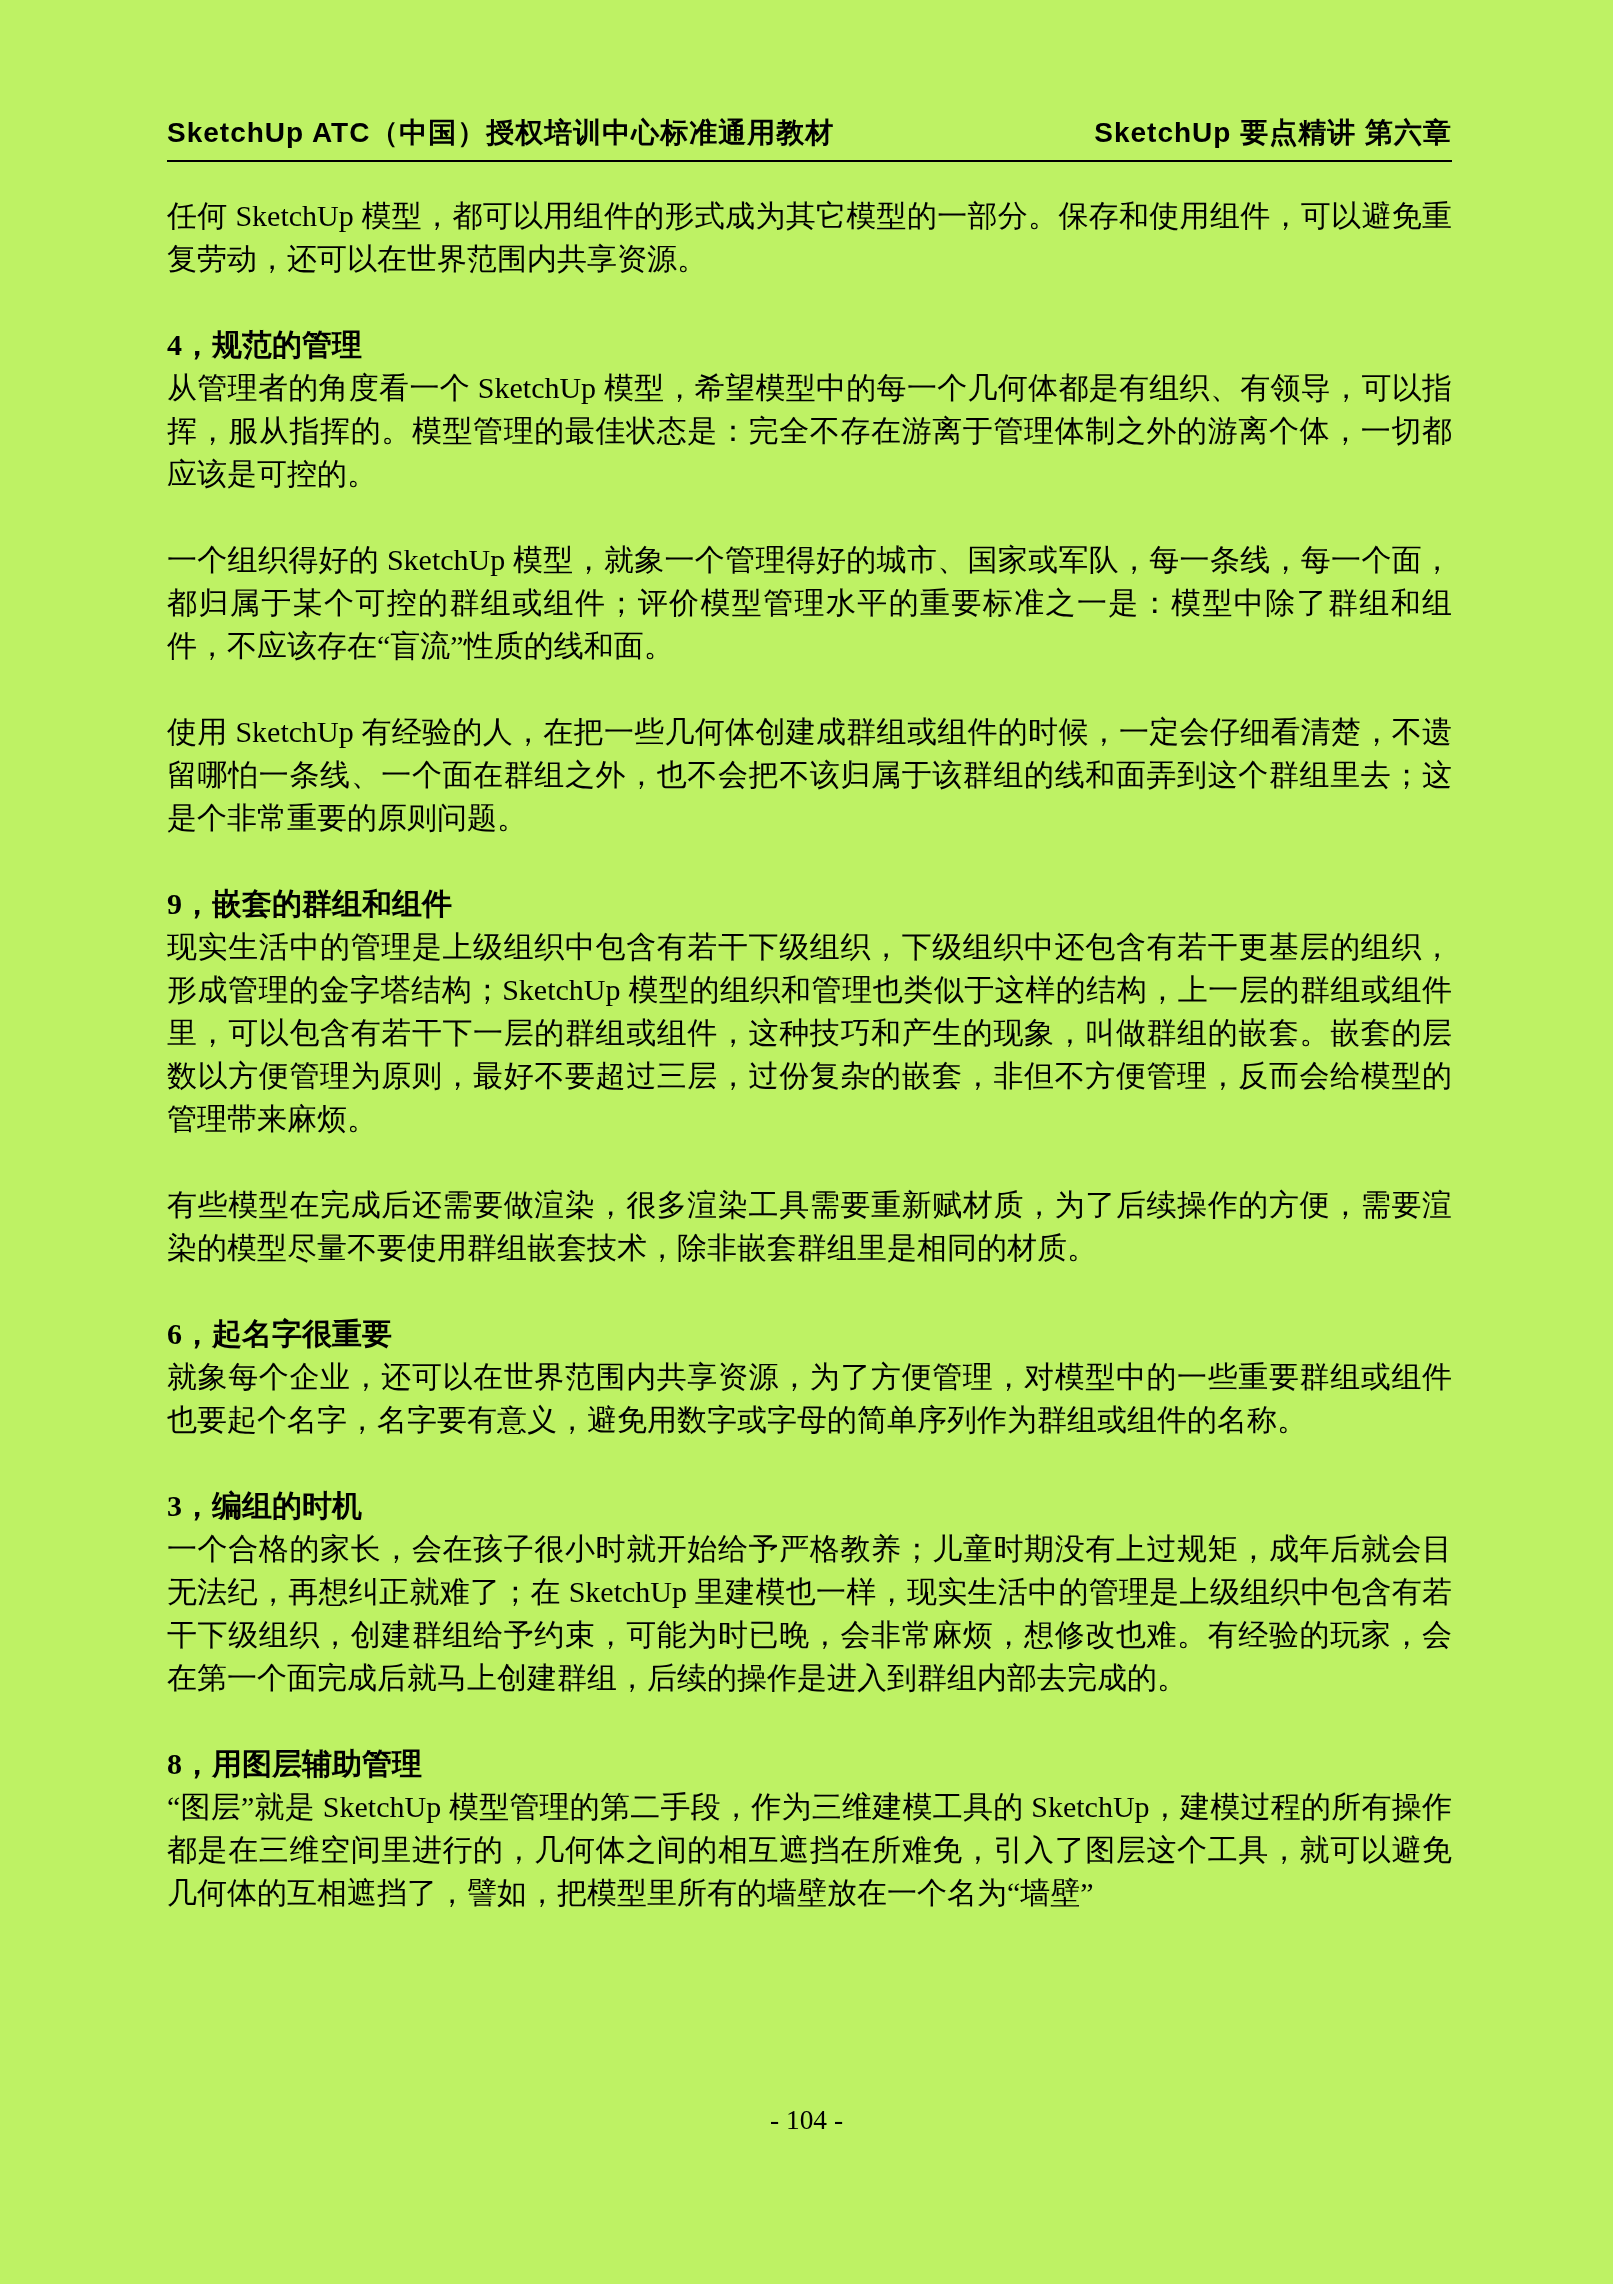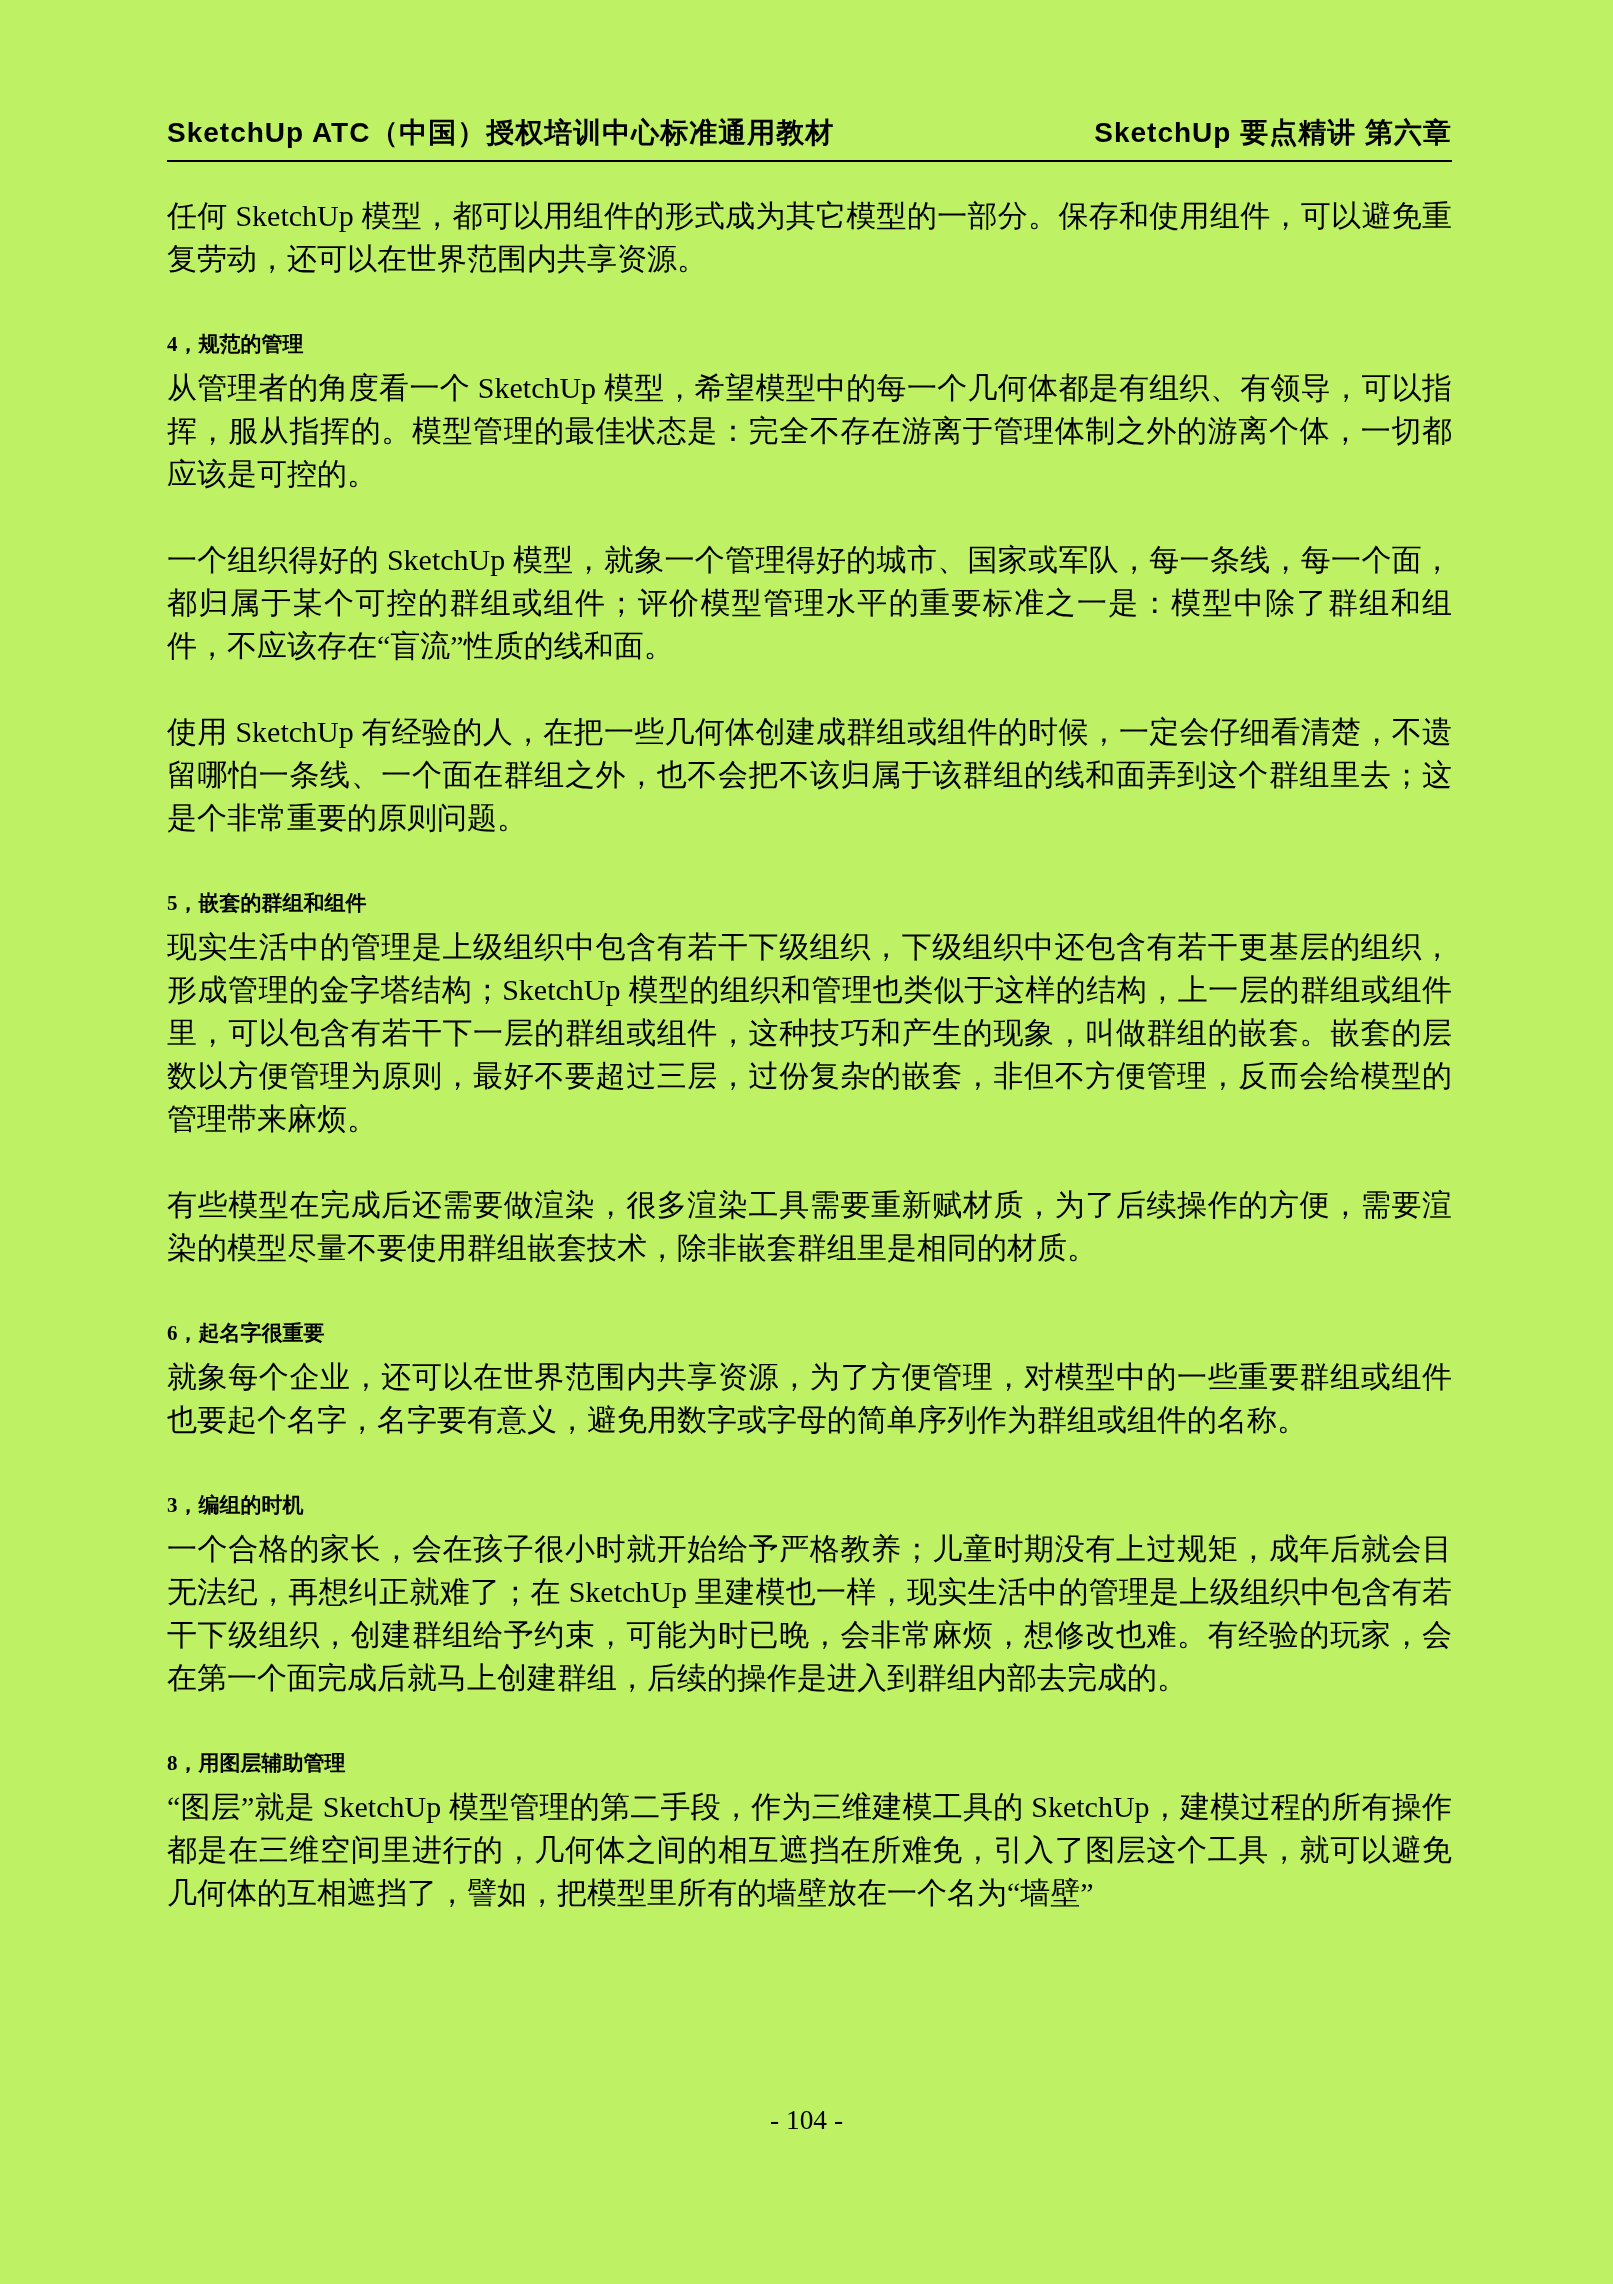--- a/index.html
+++ b/index.html
@@ -42,21 +42,21 @@
     text-align: justify;
     text-justify: inter-ideograph;
   }
   .para {
     margin: 0 0 43px 0;
   }
   .para.tight {
     margin-bottom: 0;
   }
   .heading {
-    font-size: 21px;
+    font-size: 30px;
     font-weight: bold;
     margin: 0;
   }
   .footer {
     position: absolute;
     left: 0;
     right: 0;
     top: 2105px;
     text-align: center;
     font-size: 27.4px;
@@ -72,21 +72,21 @@
     <span>SketchUp ATC（中国）授权培训中心标准通用教材</span>
     <span>SketchUp 要点精讲 第六章</span>
   </div>
 
   <div class="content" id="content">
       <p class="para">任何 SketchUp 模型，都可以用组件的形式成为其它模型的一部分。保存和使用组件，可以避免重复劳动，还可以在世界范围内共享资源。</p>
       <h3 class="heading">4，规范的管理</h3>
       <p class="para">从管理者的角度看一个 SketchUp 模型，希望模型中的每一个几何体都是有组织、有领导，可以指挥，服从指挥的。模型管理的最佳状态是：完全不存在游离于管理体制之外的游离个体，一切都应该是可控的。</p>
       <p class="para">一个组织得好的 SketchUp 模型，就象一个管理得好的城市、国家或军队，每一条线，每一个面，都归属于某个可控的群组或组件；评价模型管理水平的重要标准之一是：模型中除了群组和组件，不应该存在“盲流”性质的线和面。</p>
       <p class="para">使用 SketchUp 有经验的人，在把一些几何体创建成群组或组件的时候，一定会仔细看清楚，不遗留哪怕一条线、一个面在群组之外，也不会把不该归属于该群组的线和面弄到这个群组里去；这是个非常重要的原则问题。</p>
-      <h3 class="heading">5，嵌套的群组和组件</h3>
+      <h3 class="heading">9，嵌套的群组和组件</h3>
       <p class="para">现实生活中的管理是上级组织中包含有若干下级组织，下级组织中还包含有若干更基层的组织，形成管理的金字塔结构；SketchUp 模型的组织和管理也类似于这样的结构，上一层的群组或组件里，可以包含有若干下一层的群组或组件，这种技巧和产生的现象，叫做群组的嵌套。嵌套的层数以方便管理为原则，最好不要超过三层，过份复杂的嵌套，非但不方便管理，反而会给模型的管理带来麻烦。</p>
       <p class="para">有些模型在完成后还需要做渲染，很多渲染工具需要重新赋材质，为了后续操作的方便，需要渲染的模型尽量不要使用群组嵌套技术，除非嵌套群组里是相同的材质。</p>
       <h3 class="heading">6，起名字很重要</h3>
       <p class="para">就象每个企业，还可以在世界范围内共享资源，为了方便管理，对模型中的一些重要群组或组件也要起个名字，名字要有意义，避免用数字或字母的简单序列作为群组或组件的名称。</p>
       <h3 class="heading">3，编组的时机</h3>
       <p class="para">一个合格的家长，会在孩子很小时就开始给予严格教养；儿童时期没有上过规矩，成年后就会目无法纪，再想纠正就难了；在 SketchUp 里建模也一样，现实生活中的管理是上级组织中包含有若干下级组织，创建群组给予约束，可能为时已晚，会非常麻烦，想修改也难。有经验的玩家，会在第一个面完成后就马上创建群组，后续的操作是进入到群组内部去完成的。</p>
       <h3 class="heading">8，用图层辅助管理</h3>
       <p class="para">“图层”就是 SketchUp 模型管理的第二手段，作为三维建模工具的 SketchUp，建模过程的所有操作都是在三维空间里进行的，几何体之间的相互遮挡在所难免，引入了图层这个工具，就可以避免几何体的互相遮挡了，譬如，把模型里所有的墙壁放在一个名为“墙壁”</p>
     </div>
 

